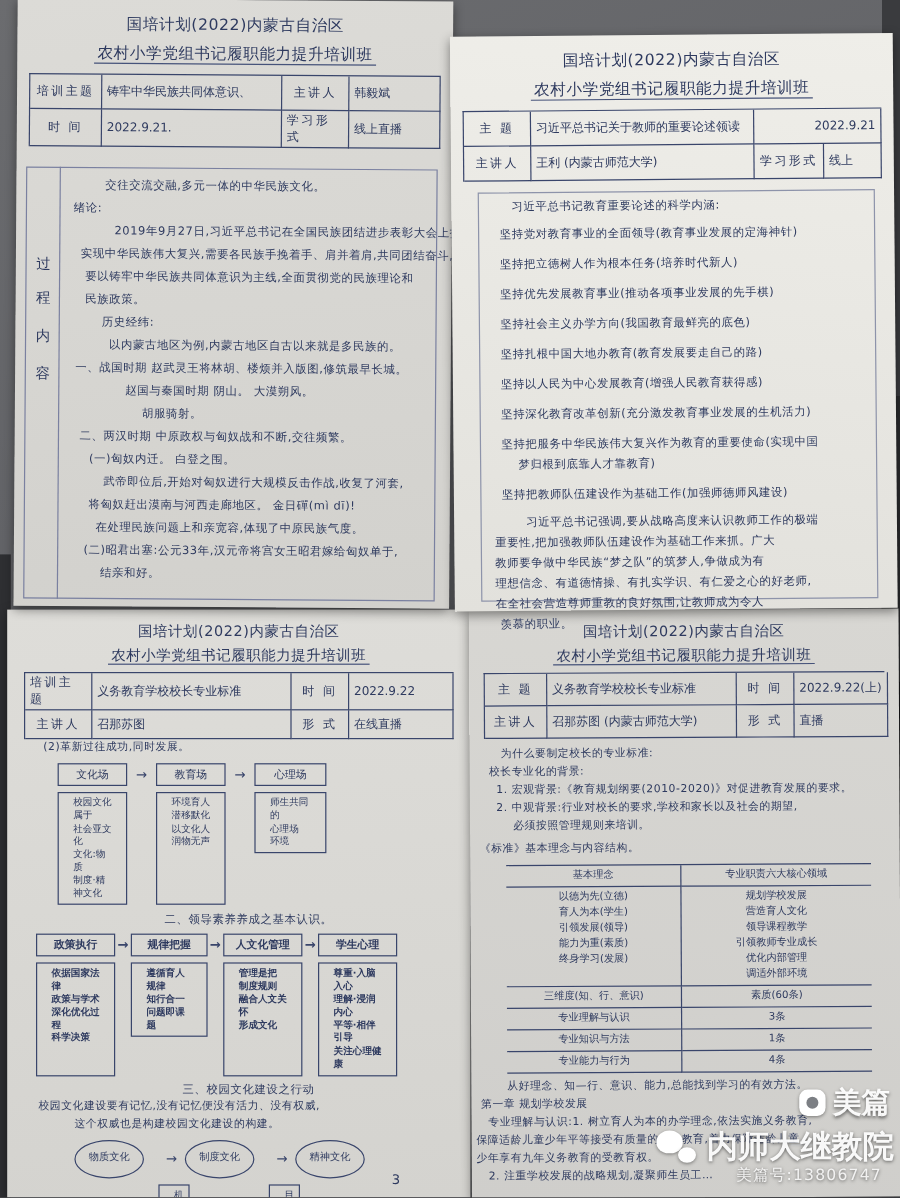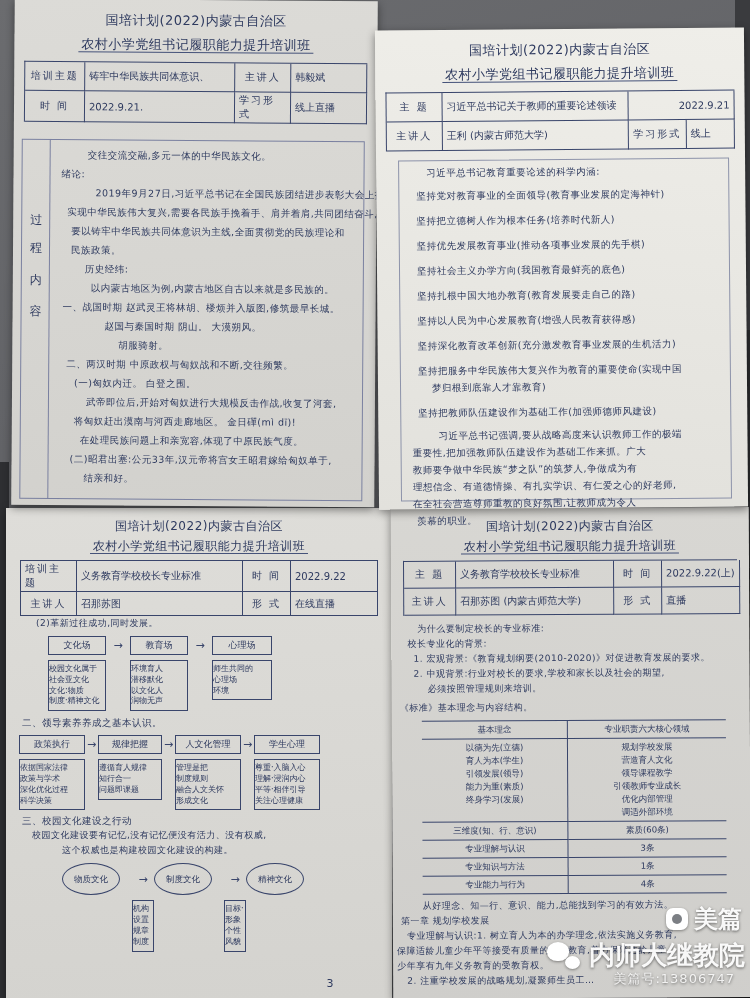--- a/index.html
+++ b/index.html
@@ -45,30 +45,30 @@
   .mlabel{position:absolute;left:14px;top:205px;writing-mode:vertical-rl;text-orientation:upright;
           letter-spacing:30px;font-size:12px;}
   .body1{position:absolute;left:48px;top:146px;right:14px;}
   .frame{position:absolute;border:1px solid #8d93aa;}
   .body2{position:absolute;left:34px;top:134px;right:20px;}
 
   
   .fwrap{margin-top:5px;}
   .fgrid3{display:grid;grid-template-columns:58px 24px 58px 24px 60px;margin-left:42px;}
   .fgrid3c{display:grid;grid-template-columns:70px 22px 70px 22px 64px;margin-left:56px;}
-  .fgrid4{display:grid;grid-template-columns:66px 13px 64px 13px 66px 13px 66px;margin-left:13px;}
+  .fgrid4{display:grid;grid-template-columns:66px 13px 64px 13px 66px 13px 66px;margin-left:24px;font-weight:bold;}
   .nbox{border:1.3px solid #39456b;font-size:9px;text-align:center;padding:2px 0;color:#2e3a5f;}
-  .dbox{border:1.2px solid #39456b;font-size:8px;line-height:1.35;padding:3px 0;
+  .dbox{border:1.2px solid #39456b;font-size:8px;line-height:1.35;padding:3px 12px;
         white-space:pre-line;margin-top:5px;color:#2e3a5f;}
   .arr{display:flex;align-items:center;justify-content:center;color:#39456b;font-size:11px;}
   .arr::before{content:"→";}
   .blank{border:none;background:none;}
   .cnode{border:1.4px solid #39456b;border-radius:50%;width:56px;height:30px;display:flex;
          align-items:center;justify-content:center;font-size:8.5px;text-align:center;line-height:1.1;}
-  .hline{font-size:9.5px;margin:6px 0 0 16px;}
+  .hline{font-size:9.5px;margin:6px 0 0 16px;text-align:center;}
   .pageno{position:absolute;right:58px;bottom:8px;font-size:11px;}
 
   
   .t2grid{display:grid;grid-template-columns:146px 1fr;border-top:1.3px solid #39456b;margin:5px 24px 0 30px;}
   .t2c{border-bottom:1.3px solid #39456b;padding:2px 4px;font-size:8.5px;text-align:center;
        color:#2e3a5f;line-height:13px;}
   .t2l{border-right:1.3px solid #39456b;}
   .pre{white-space:pre-line;}
 
   

